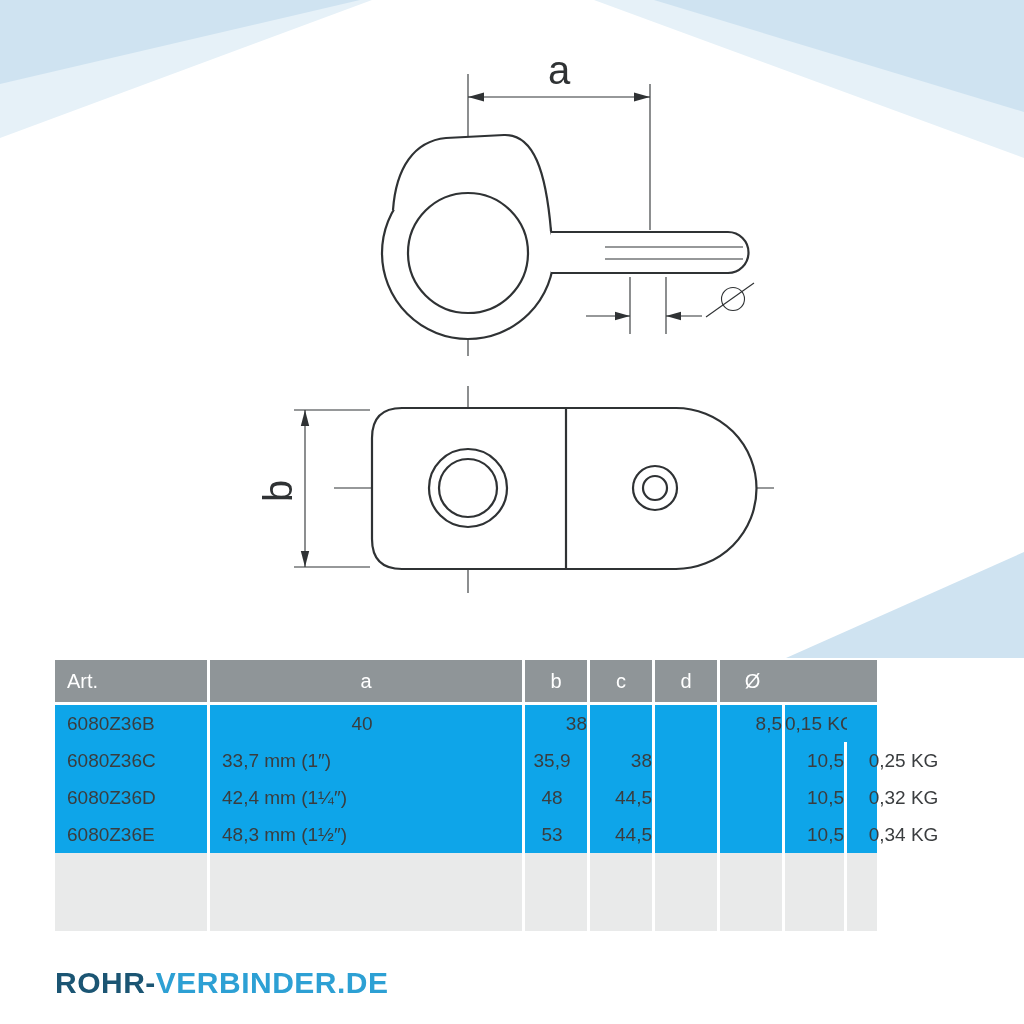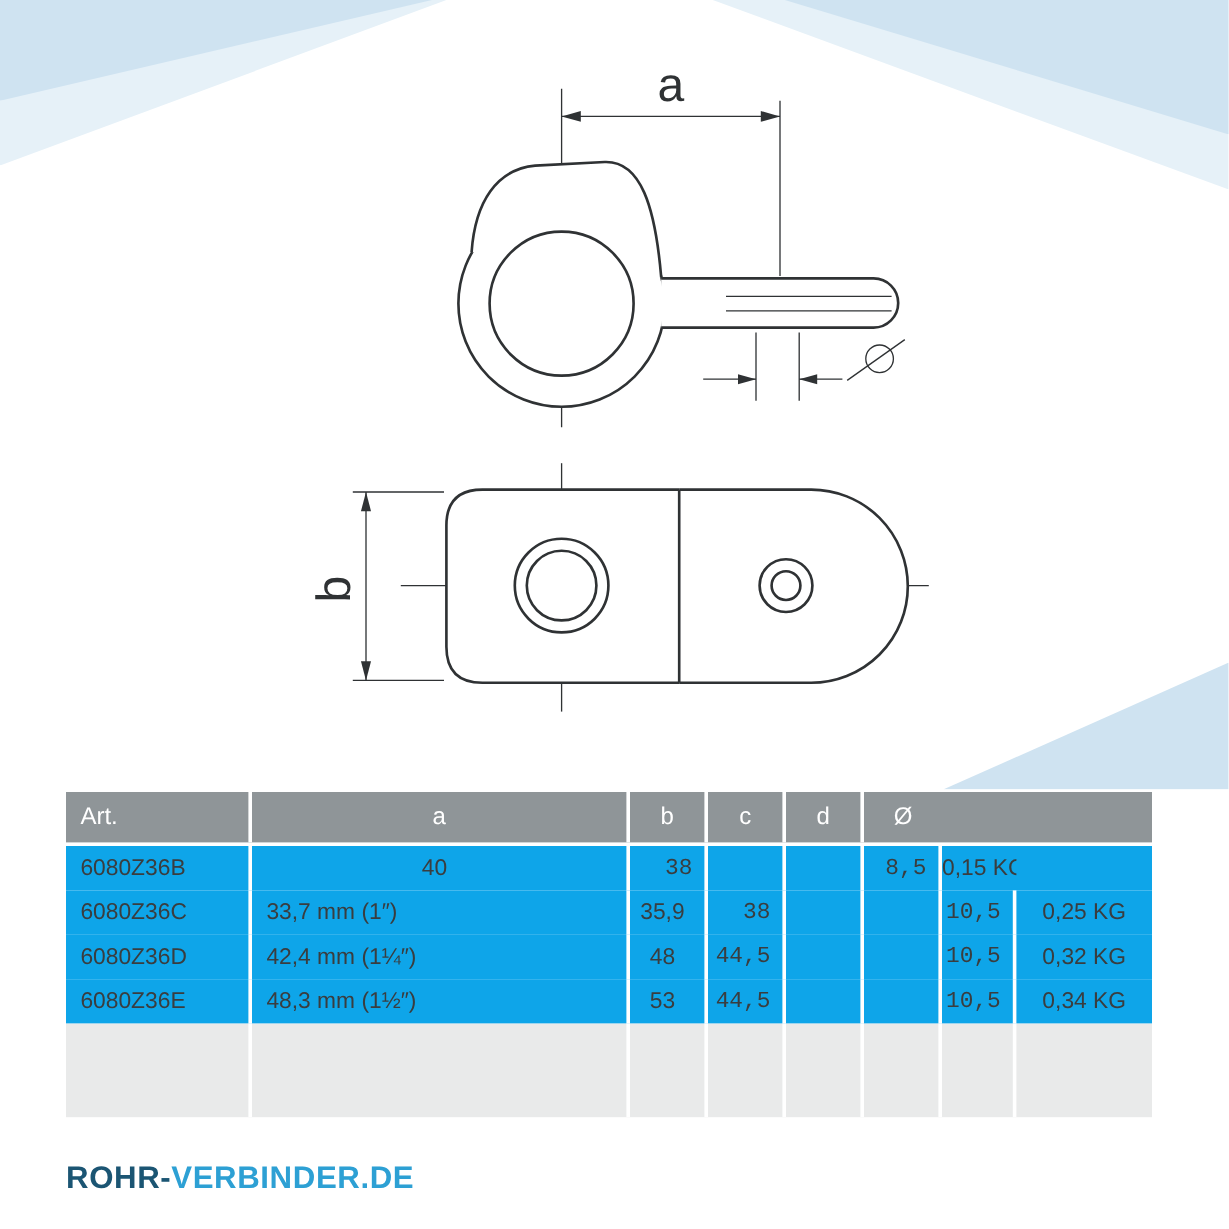--- a/index.html
+++ b/index.html
@@ -21,35 +21,35 @@
 
   
   #drawing{position:absolute;top:0;left:0;}
   .outline{fill:#ffffff;stroke:#2f3234;stroke-width:2.2;stroke-linejoin:round;}
   .outline-nf{fill:none;stroke:#2f3234;stroke-width:2.2;stroke-linejoin:round;}
   .thin{stroke:#2f3234;stroke-width:1.1;fill:none;}
   .dimtext{fill:#2f3234;font-family:"Liberation Sans","DejaVu Sans",sans-serif;font-size:40px;}
   .arrow{fill:#2f3234;stroke:none;}
 
   
-  .spec-table{position:absolute;left:55px;top:660px;width:905px;color:#3a3d3f;font-size:19px;}
+  .spec-table{position:absolute;left:55px;top:660px;width:822px;color:#3a3d3f;font-size:19px;}
   .t-grid{display:grid;grid-template-columns:155px 315px 65px 65px 65px 65px 62px 113px;}
   .t-head{background:#8f9598;color:#ffffff;font-size:20px;height:42px;line-height:42px;
           border-bottom:3px solid #ffffff;}
   .t-row{background:#0ea5e9;height:37px;line-height:37px;}
   .t-fill{background:#e9eaea;height:78px;}
   .cell{border-right:3px solid #ffffff;overflow:hidden;white-space:nowrap;}
   .cell:last-child{border-right:none;}
   .al{text-align:left;padding-left:12px;}
   .ar{text-align:center;padding-right:8px;}
-  .ar2{text-align:right;padding-right:10px;font-family:Liberation Mono, monospace;}
+  .ar2{text-align:right;padding-right:0;}
   .ac{text-align:center;}
 
   
-  .logo{position:absolute;left:55px;top:966px;font-size:26px;font-weight:700;letter-spacing:.5px;}
+  .logo{position:absolute;left:55px;top:966px;font-size:30px;font-weight:700;letter-spacing:.5px;}
   .logo-dark{color:#1b5573;}
   .logo-light{color:#2da0d4;}
 </style>
 </head>
 <body>
 
 <div id="stage">
 
   <div class="wedge wedge-tl-pale"></div>
   <div class="wedge wedge-tl"></div>

